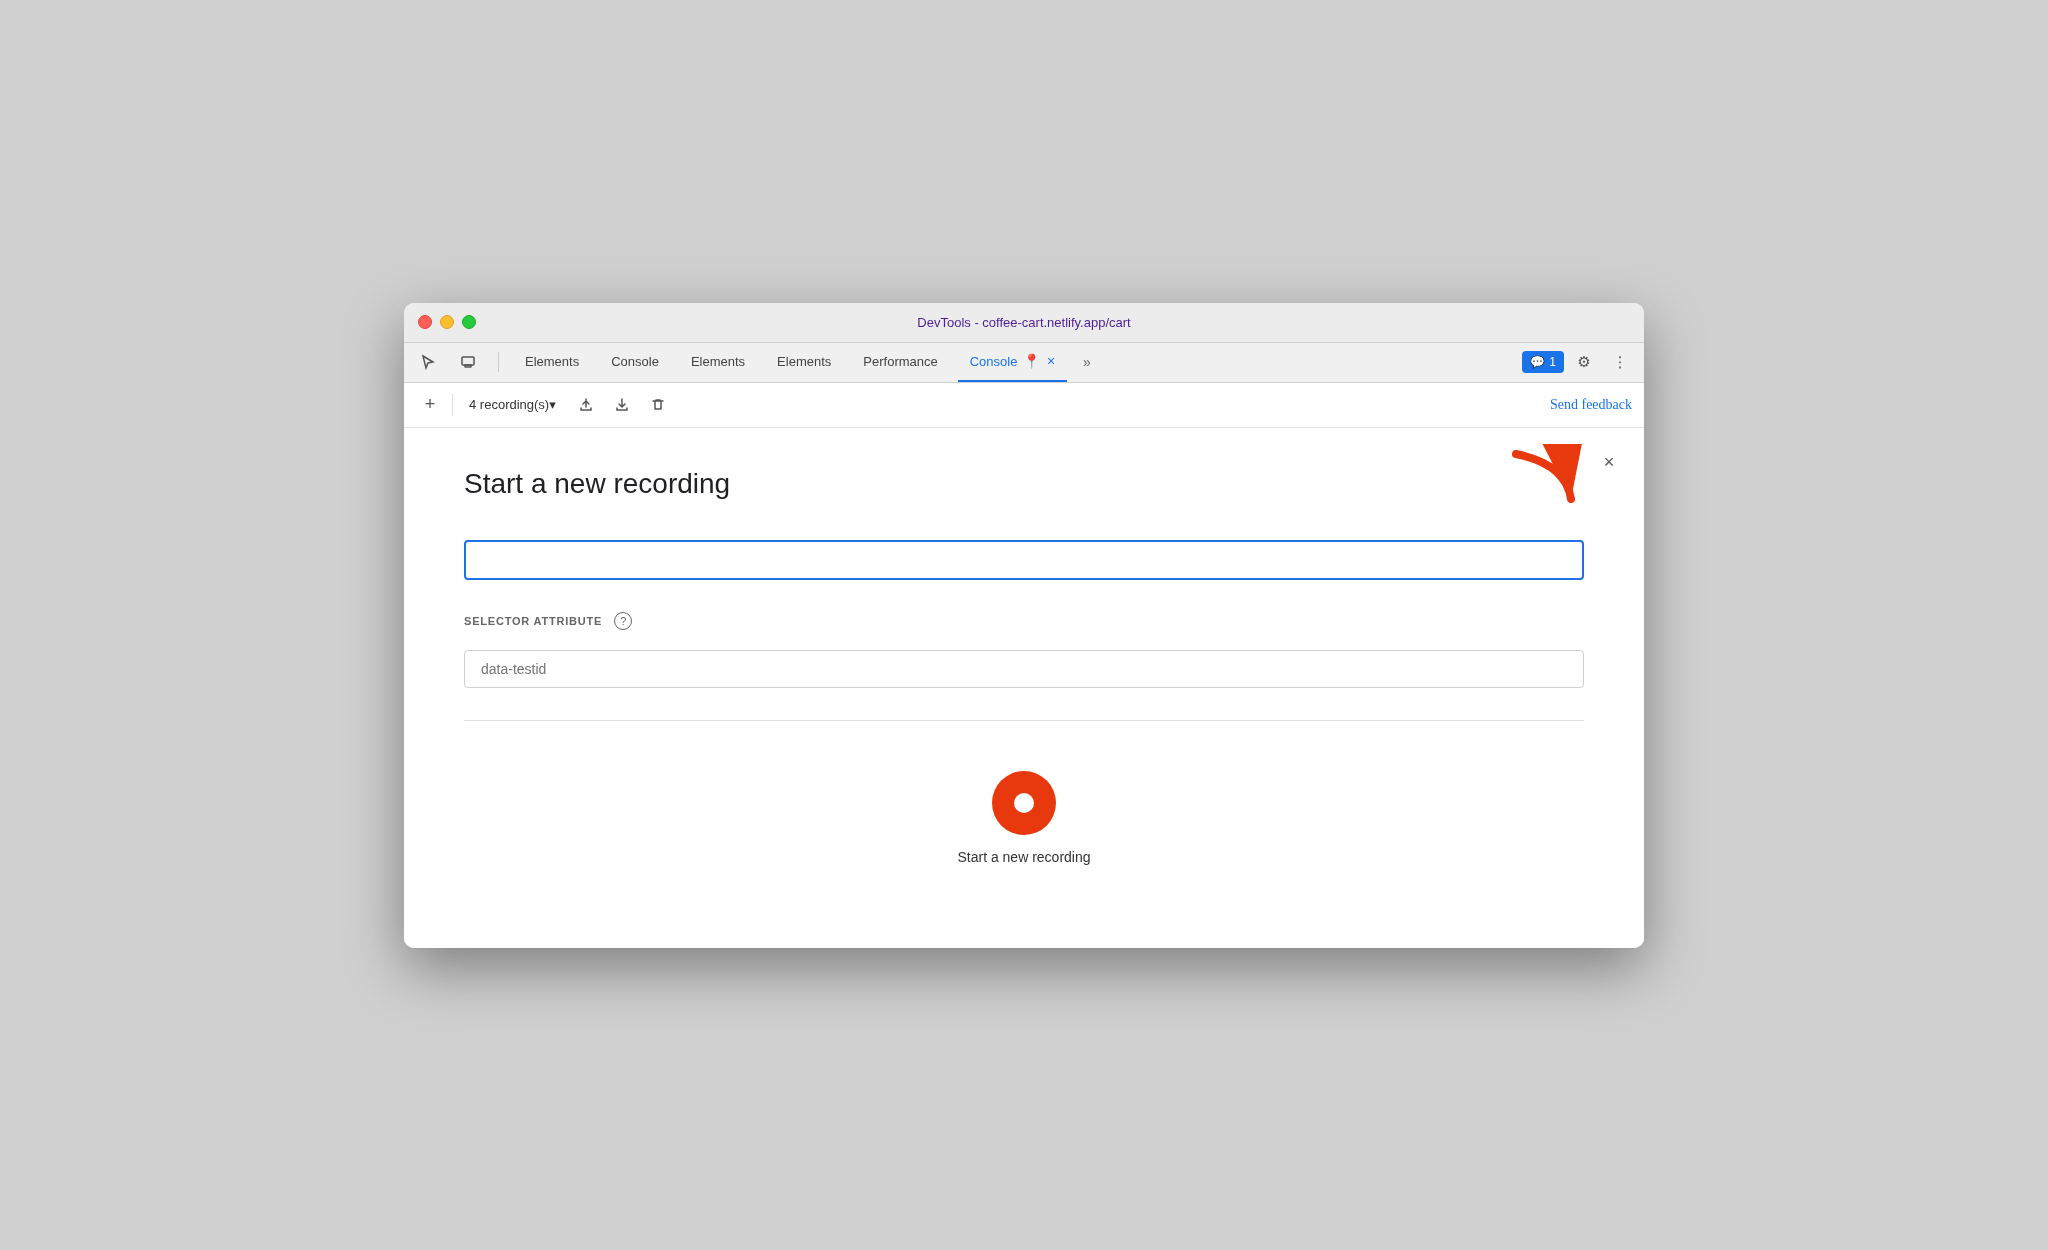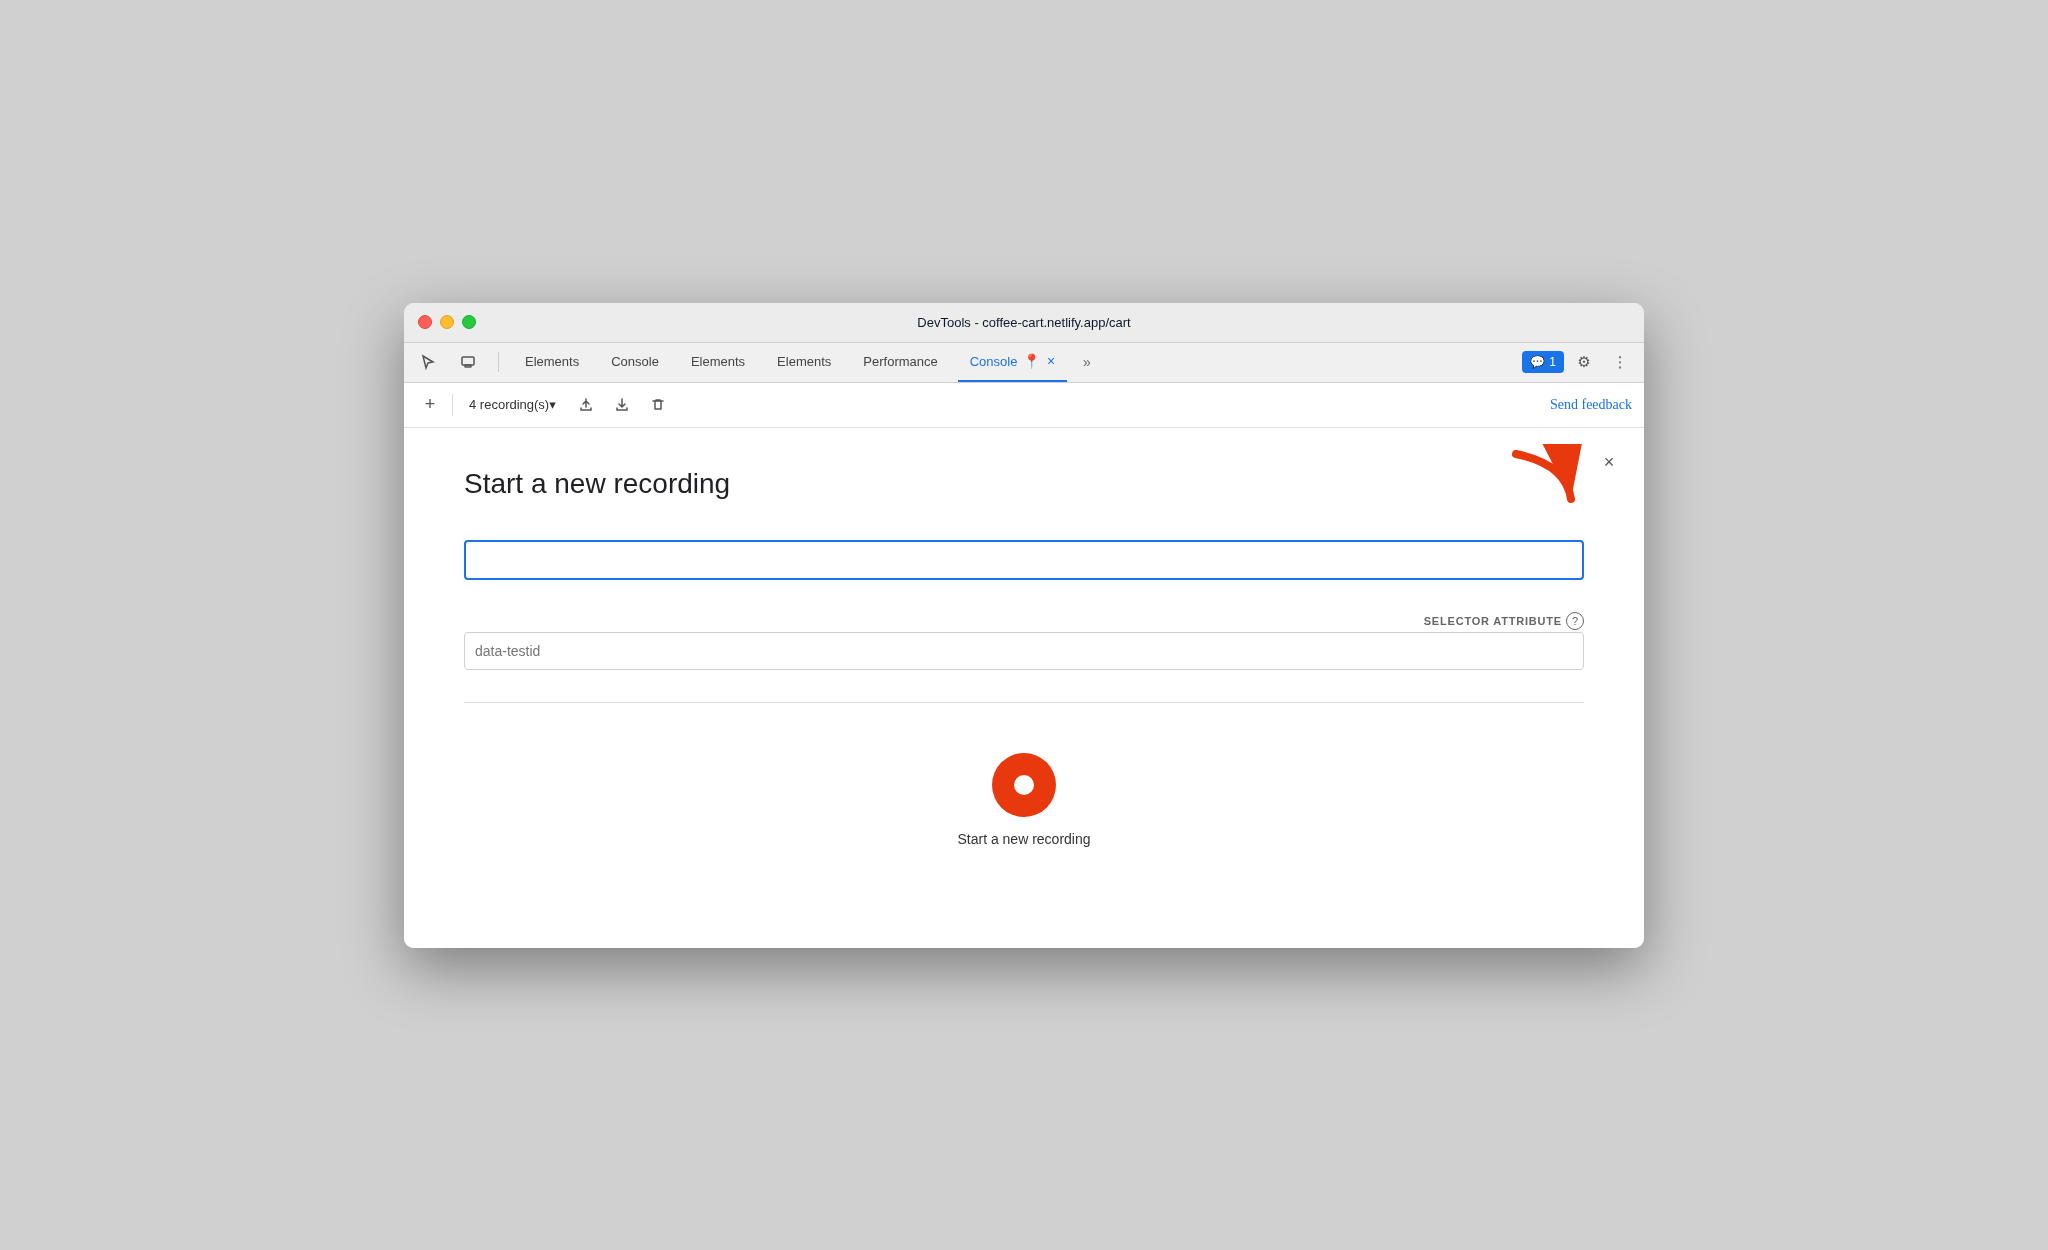--- a/index.html
+++ b/index.html
@@ -44,21 +44,21 @@
       height: 14px;
       border-radius: 50%;
       cursor: pointer;
     }
     .traffic-light.close { background: #ff5f56; border: 1px solid #e0443e; }
     .traffic-light.minimize { background: #ffbd2e; border: 1px solid #dea123; }
     .traffic-light.maximize { background: #27c93f; border: 1px solid #1aab29; }
 
     .title-text {
       font-size: 13px;
-      color: #0f172a;
+      color: #4c1d95;
       font-weight: 500;
     }
 
     .devtools-tabs {
       background: #f0f0f0;
       border-bottom: 1px solid #d0d0d0;
       display: flex;
       align-items: center;
       padding: 0 8px;
       gap: 8px;
@@ -225,23 +225,22 @@
       font-weight: 600;
       color: #666;
       letter-spacing: 0.8px;
       text-transform: uppercase;
       margin-bottom: 10px;
     }
 
     .label-with-help {
       display: flex;
       align-items: center;
-      gap: 4px;
-      margin-bottom: 2px;
-      justify-content: flex-end;
+      gap: 12px;
+      margin-bottom: 20px;
     }
 
     .help-icon {
       width: 18px;
       height: 18px;
       border-radius: 50%;
       border: 1.5px solid #666;
       display: flex;
       align-items: center;
       justify-content: center;
@@ -256,21 +255,21 @@
       border: 2px solid #1a73e8;
       border-radius: 4px;
       font-size: 14px;
       color: #333;
       outline: none;
       background: white;
     }
 
     .selector-input {
       width: 100%;
-      padding: 10px 10px;
+      padding: 10px 16px;
       border: 1px solid #d0d0d0;
       border-radius: 4px;
       font-size: 14px;
       color: #999;
       outline: none;
       background: white;
     }
 
     .form-divider {
       border: none;

